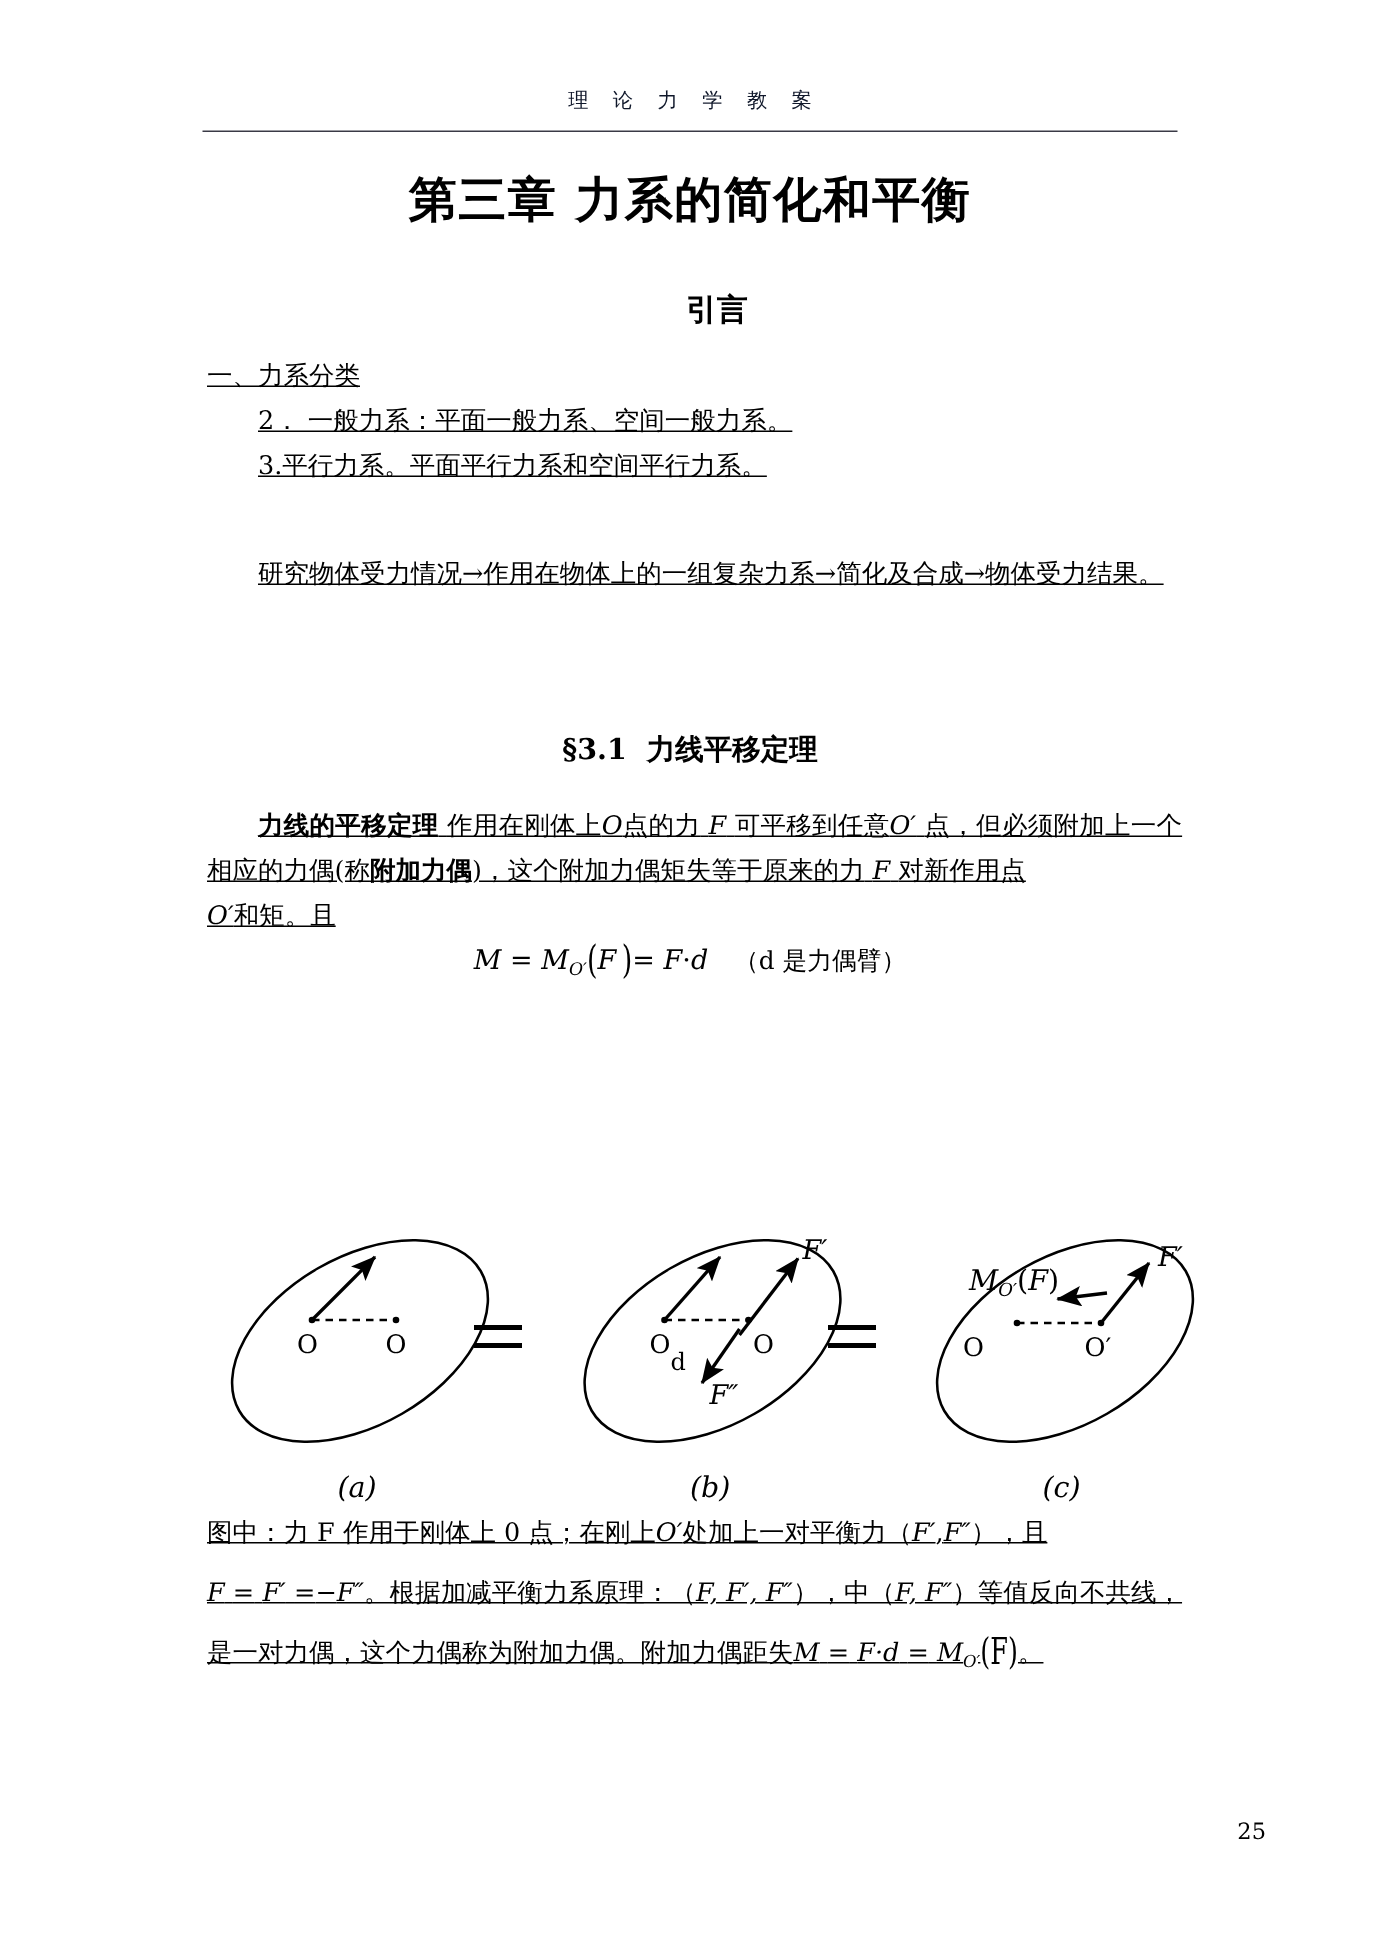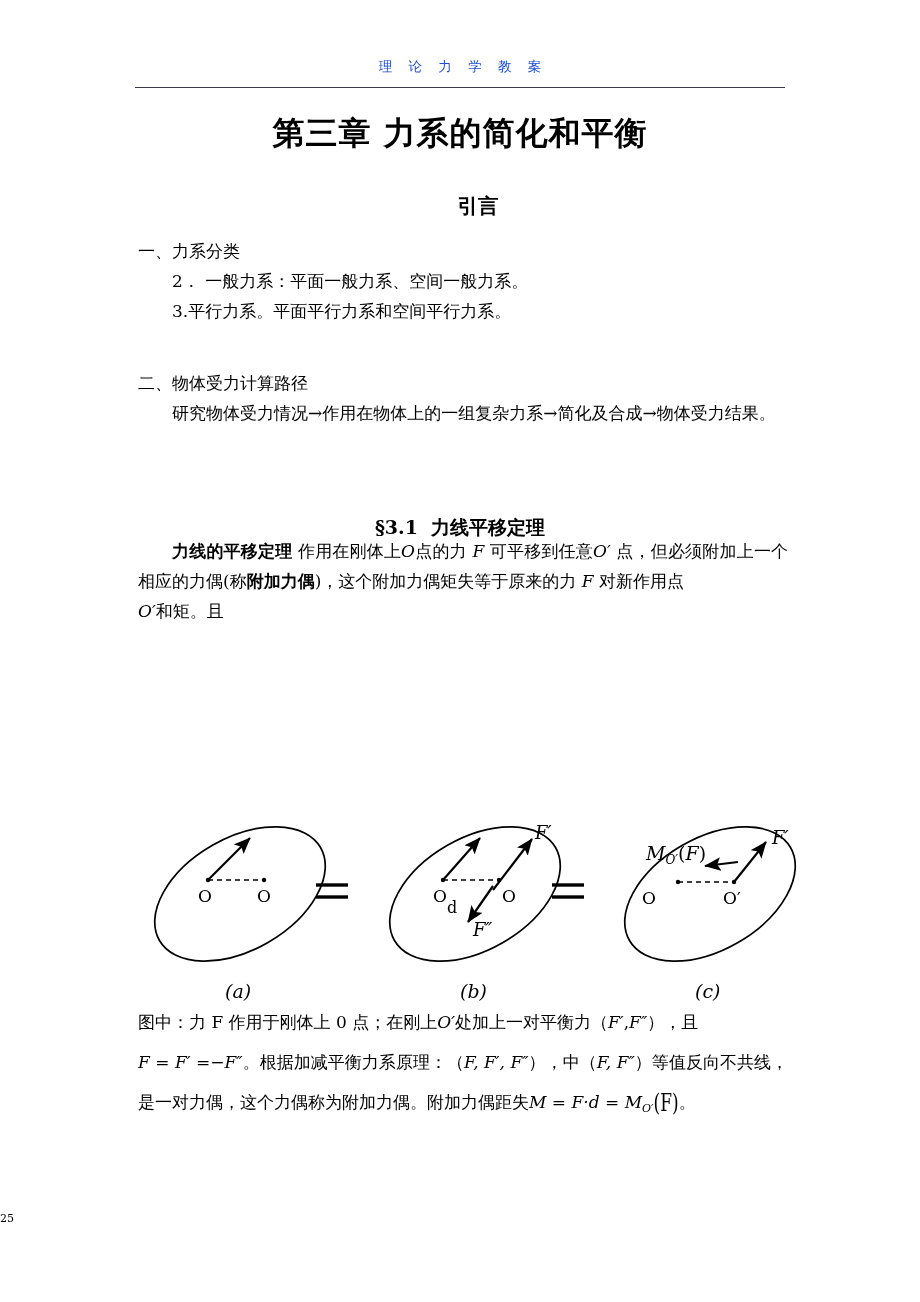--- a/index.html
+++ b/index.html
@@ -26,21 +26,21 @@
   .header {
     position: absolute;
     left: 135px;
     top: 56px;
     width: 650px;
     text-align: center;
   }
   .header-text {
     font-size: 13.5px;
     letter-spacing: 6px;
-    color: #1d4ed8;
+    color: #0f172a;
     display: inline-block;
     padding-left: 6px;
   }
   .header-rule {
     position: absolute;
     left: 135px;
     top: 87px;
     width: 650px;
     height: 0;
     border-top: 1.6px solid #3a3a46;
@@ -64,34 +64,34 @@
     width: 920px;
     text-align: center;
     font-size: 20.5px;
     font-weight: bold;
     font-family: "DejaVu Sans", "Liberation Sans", sans-serif;
   }
   #intro-heading { top: 192px; padding-left: 18px; }
   #theorem-heading {
     top: 487px;
     font-size: 19px;
-    margin-top: 28px;
   }
   #theorem-heading .sec-num {
     font-family: "DejaVu Serif", "Liberation Serif", serif;
   }
 
   
   .body-col {
     position: absolute;
     left: 138px;
     width: 650px;
     font-size: 17px;
     line-height: 30px;
     text-align: justify;
+    text-decoration: underline;
   }
   .lvl1 { text-indent: 0; }
   .lvl2 { padding-left: 34px; }
   .indent { text-indent: 34px; }
 
   #list-block     { top: 236px; }
   #path-block     { top: 368px; }
   #theorem-block  { top: 536px; }
   #note-block     { top: 684px; }
   #figcaption-block { top: 1002px; line-height: 40px; }
@@ -130,22 +130,22 @@
     height: 198px;
   }
   .figure svg { display: block; }
 
   
   .page-number {
     position: absolute;
     left: 0;
     top: 1212px;
     width: 844px;
-    text-align: left;
-    font-size: 11px;
+    text-align: right;
+    font-size: 15px;
   }
 </style>
 </head>
 <body>
 
 <div class="page">
 
   <div class="header">
     <span class="header-text">理 论 力 学 教 案</span>
   </div>
@@ -155,35 +155,41 @@
 
   <div class="section-heading" id="intro-heading">引言</div>
 
   <div class="body-col" id="list-block">
     <div class="lvl1">一、力系分类</div>
     <div class="lvl2">2． 一般力系：平面一般力系、空间一般力系。</div>
     <div class="lvl2">3.平行力系。平面平行力系和空间平行力系。</div>
   </div>
 
   <div class="body-col" id="path-block">
-    <div class="lvl1">二、物体受力计算路径</div>
     <div class="indent">研究物体受力情况→作用在物体上的一组复杂力系→简化及合成→物体受力结果。</div>
   </div>
 
   <div class="section-heading" id="theorem-heading">
     <span class="sec-num">§3.1</span>&nbsp;&nbsp;<span>力线平移定理</span>
   </div>
 
   <div class="body-col" id="theorem-block">
     <p style="margin:0; text-indent:34px;">
       <span class="bold">力线的平移定理</span>&nbsp;<span>作用在刚体上</span><span class="it">O</span><span>点的力</span>&nbsp;<span class="it">F</span>&nbsp;<span>可平移到任意</span><span class="it">O′</span>&nbsp;<span>点，但必须附加上一个相应的力偶(称</span><span class="bold">附加力偶</span><span>)，这个附加力偶矩失等于原来的力</span>&nbsp;<span class="it">F</span>&nbsp;<span>对新作用点</span><br>
       <span class="it">O′</span><span>和矩。且</span>
     </p>
   </div>
 
+  <div class="formula">
+    <span class="mi">M</span>
+    <span>=</span>
+    <span class="mi">M</span><sub>O′</sub><span class="bigparen">(</span><span class="mi">F</span> <span class="bigparen">)</span><span>=</span>
+    <span class="mi">F</span><span>·</span><span class="mi">d</span>
+    &nbsp;&nbsp;<span class="tail">（d 是力偶臂）</span>
+  </div>
 
 
   <div class="figure">
     <svg width="680" height="198" viewBox="0 0 680 198" xmlns="http://www.w3.org/2000/svg">
       <defs>
         <marker id="ah" markerWidth="9" markerHeight="9" refX="7.2" refY="3.1" orient="auto">
           <path d="M0,0 L7.6,3.1 L0,6.2 L1.6,3.1 z" fill="#000"></path>
         </marker>
       </defs>
 

